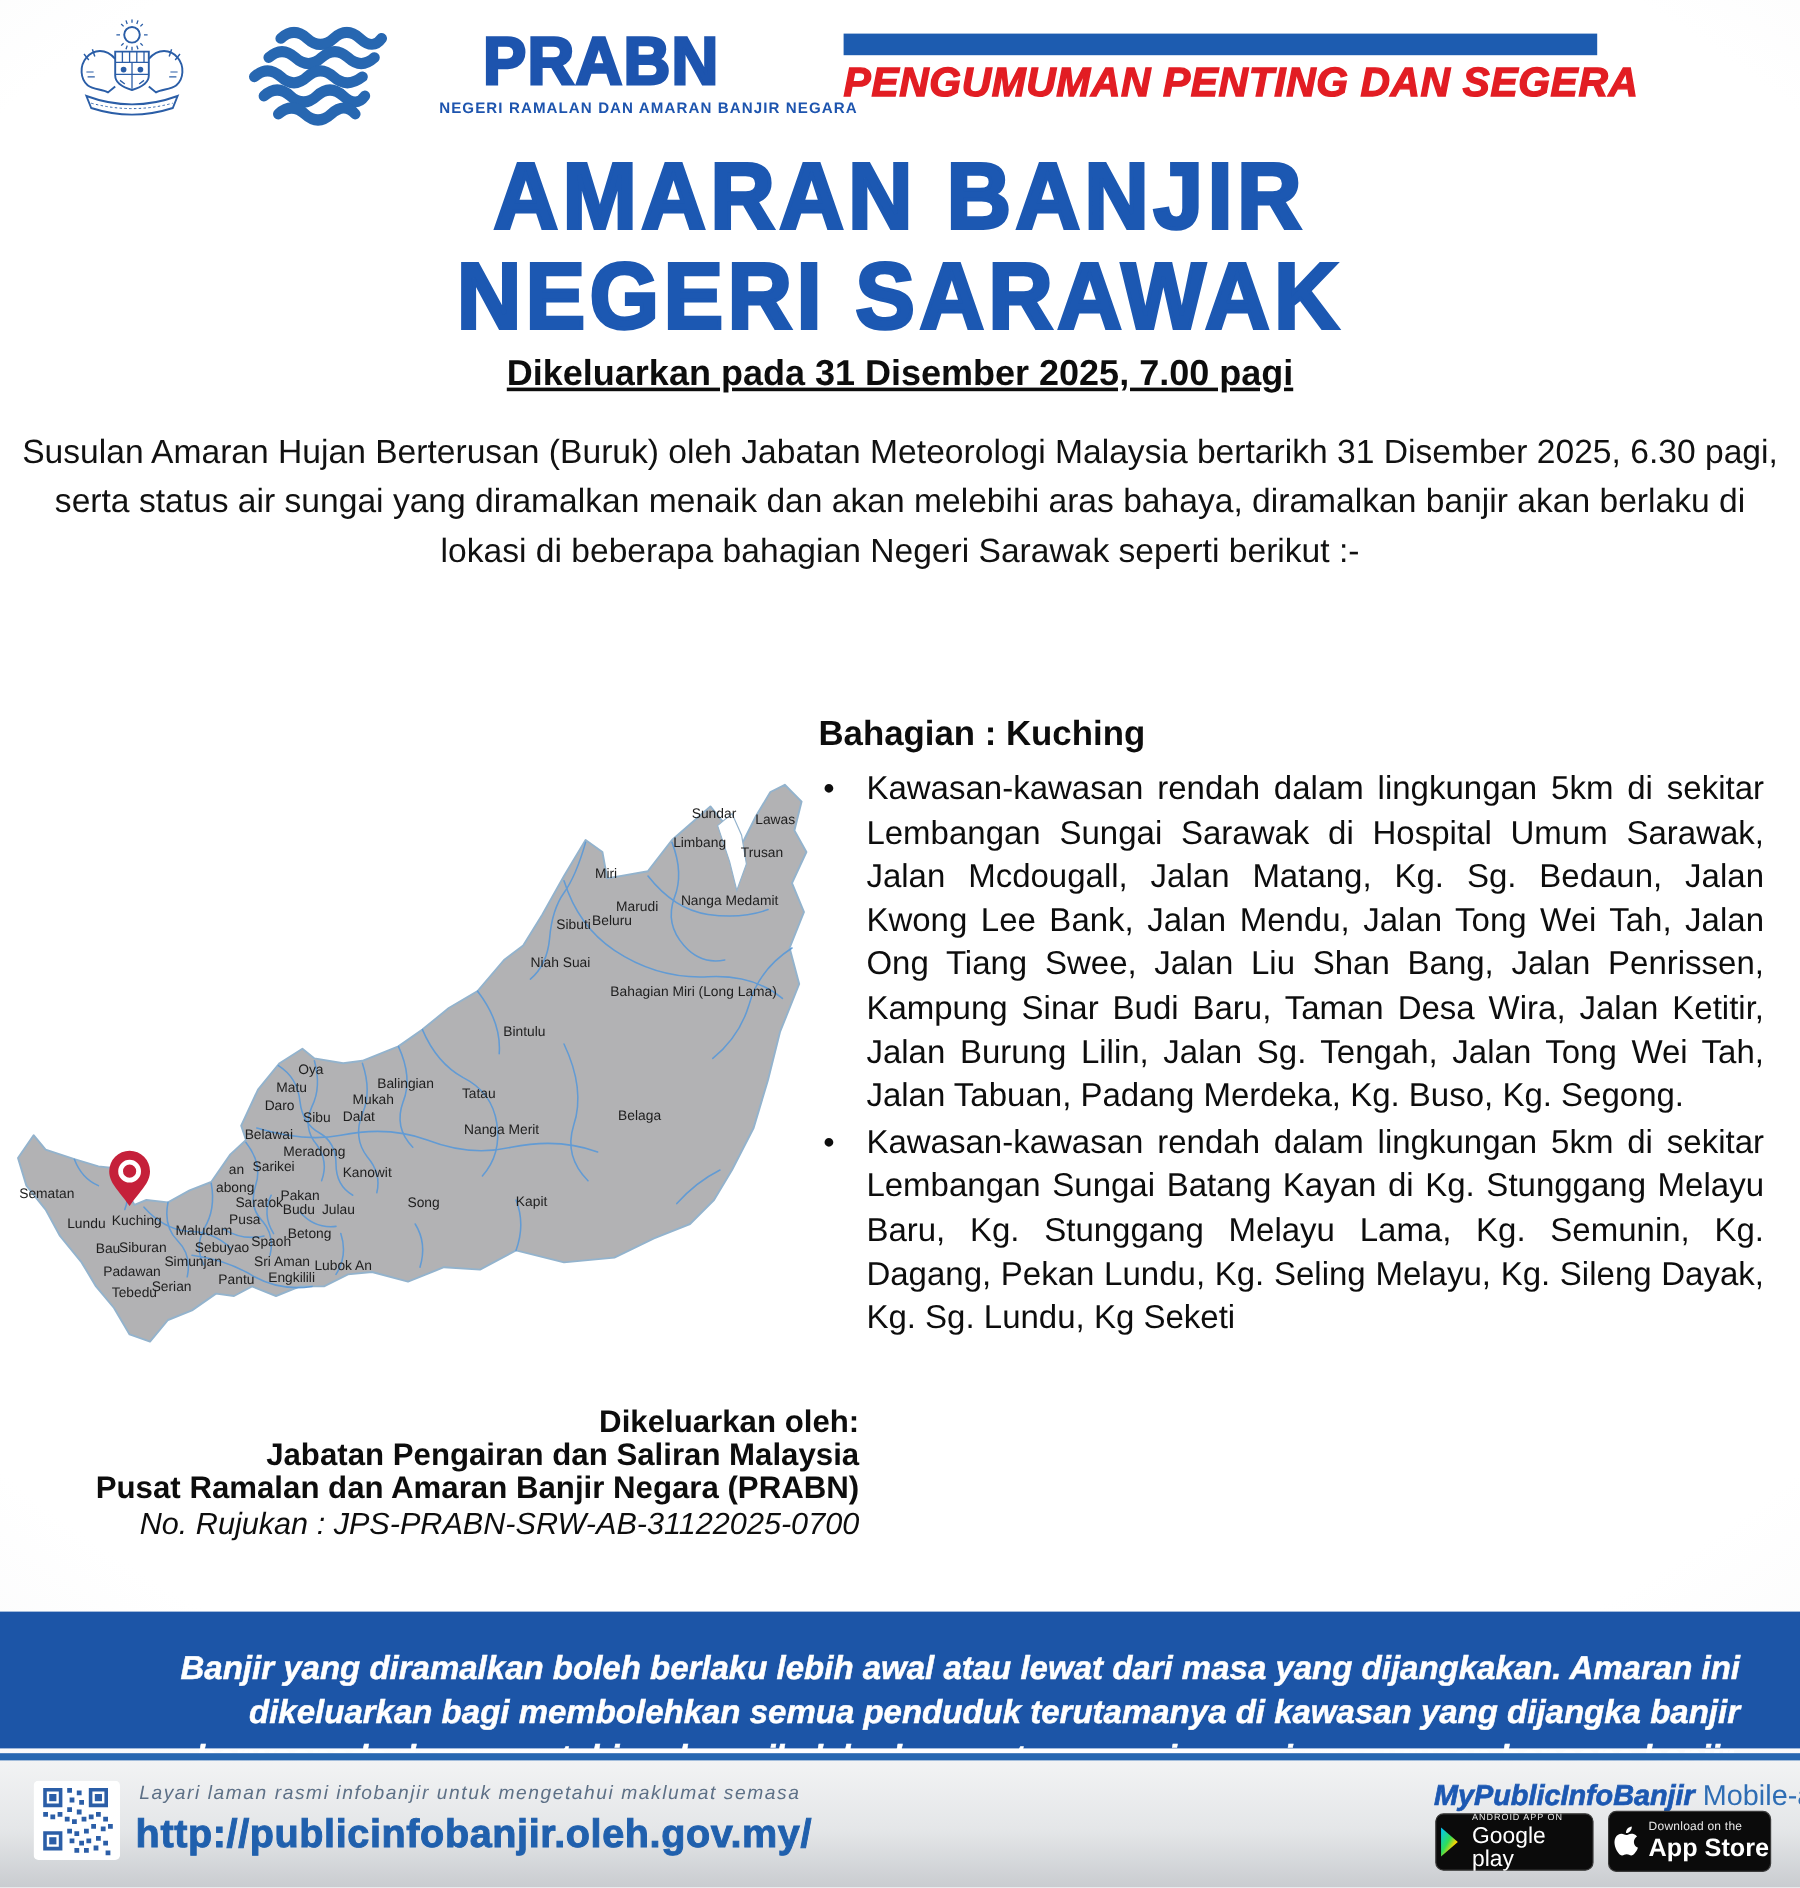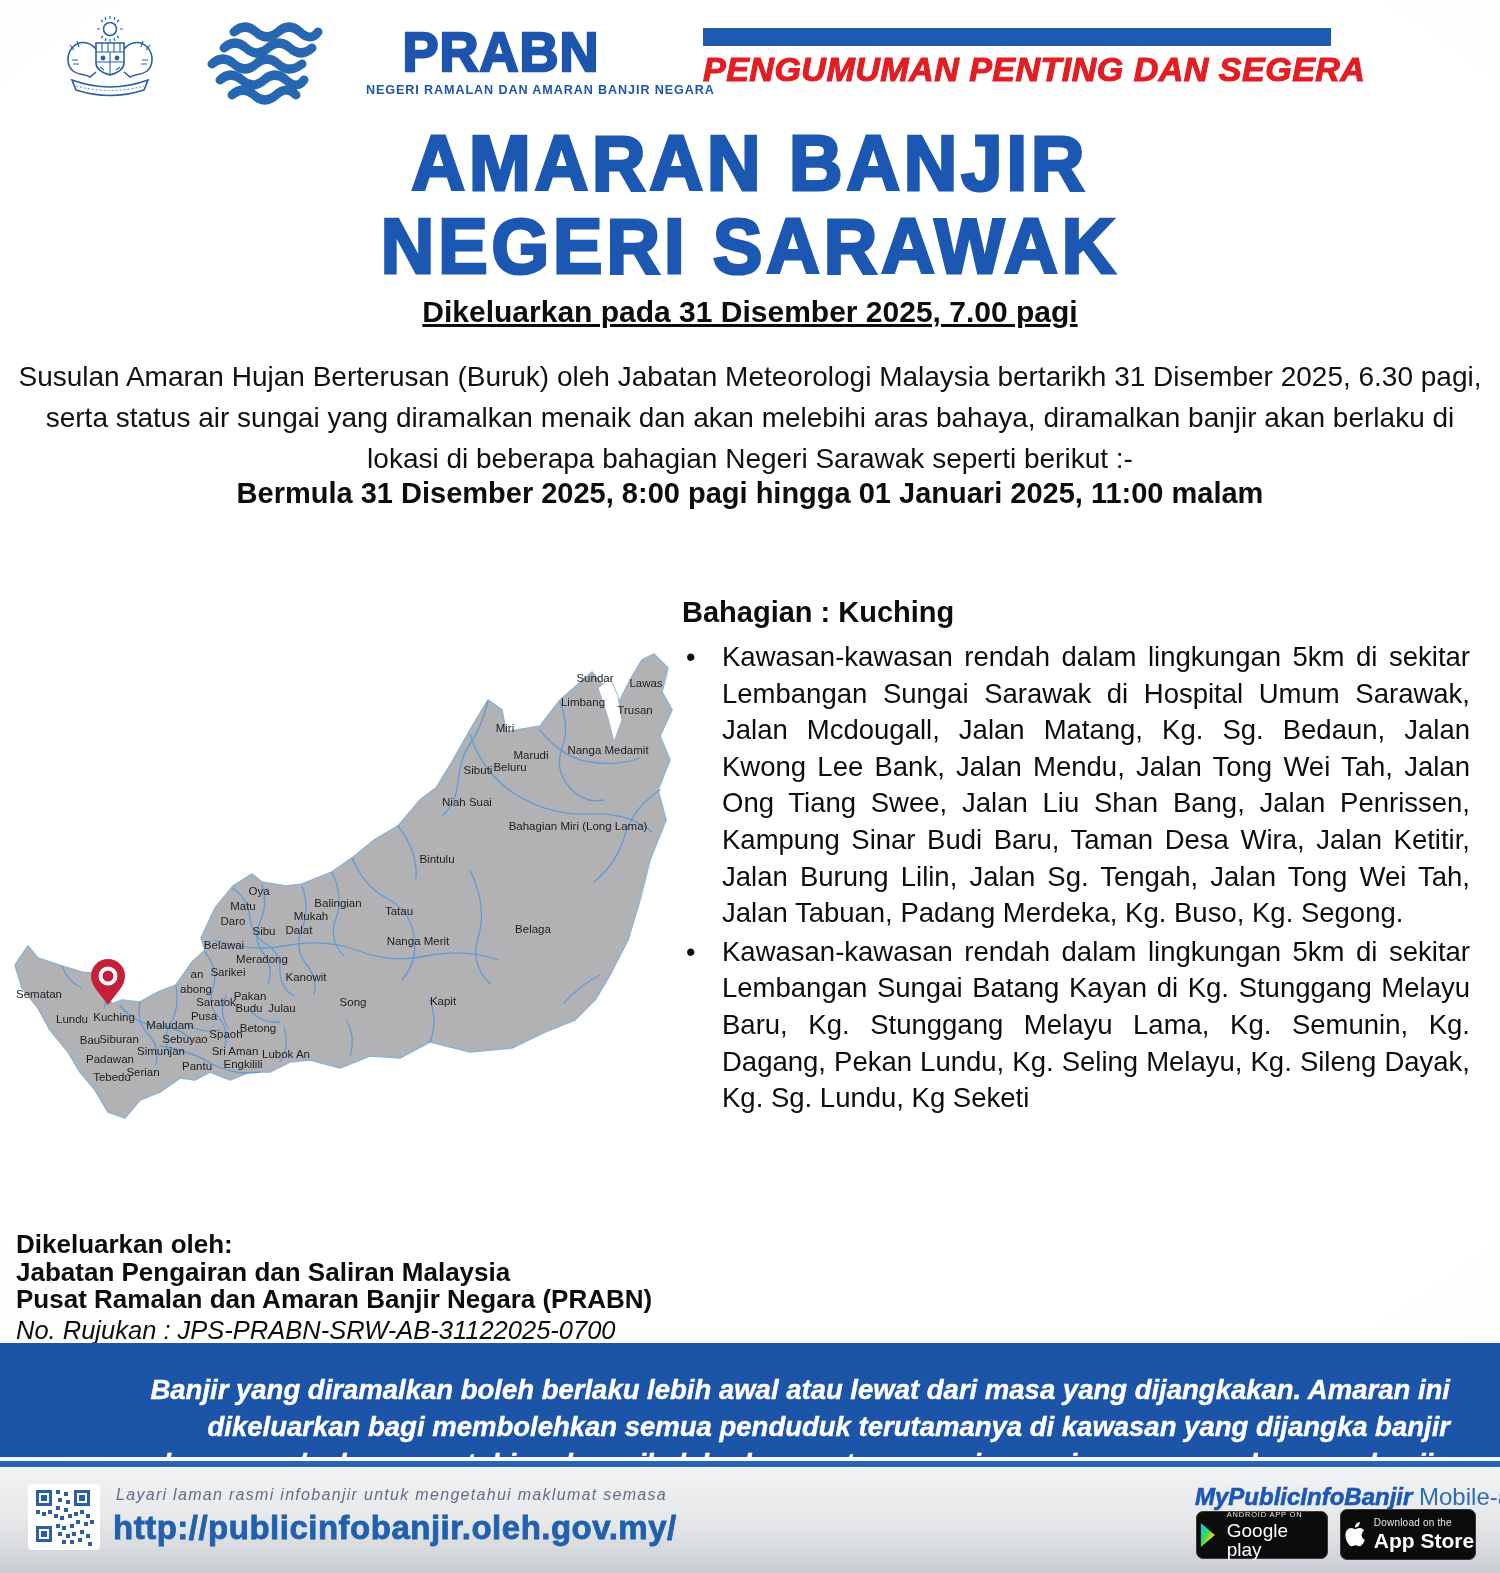--- a/index.html
+++ b/index.html
@@ -32,21 +32,21 @@
   #map{position:absolute;left:0;top:600px;width:700px;height:560px;}
   .map-label{font-size:11.5px;fill:#1e1e1e;font-family:"Liberation Sans",sans-serif;}
   
   #kuching{position:absolute;left:680px;top:595px;width:790px;color:#0d0d0d;}
   #kuching h2{margin:0 0 10px 2px;font-size:29px;line-height:34px;font-weight:700;}
   #kuching ul{list-style:none;margin:0;padding:0;}
   #kuching li{position:relative;padding-left:42px;font-size:27.5px;line-height:36.6px;
      text-align:justify;margin-bottom:2px;}
   #kuching li::before{content:"\2022";position:absolute;left:6px;top:0;font-size:27px;}
   
-  #issuer{position:absolute;left:16px;top:1231px;width:700px;color:#0d0d0d;}
+  #issuer{position:absolute;left:16px;top:1171px;width:700px;color:#0d0d0d;text-align:right;}
   #issuer .b{font-size:26px;font-weight:700;line-height:27.5px;}
   #issuer .ref{font-size:25.5px;font-style:italic;line-height:28px;margin-top:2px;}
   
   #notice-band{position:absolute;left:0;top:1343px;width:1500px;height:114px;background:#1c55a7;}
   #notice-band p{margin:13px auto;padding-top:15px;width:1400px;text-align:right;color:#ffffff;
      font-size:27.5px;line-height:37px;font-style:italic;font-weight:700;
      -webkit-text-stroke:.4px #fff;}
   
   #footer{position:absolute;left:0;top:1461px;width:1500px;height:112px;
      border-top:6px solid #2767b1;box-sizing:border-box;
@@ -112,21 +112,20 @@
     <div class="ann-bar"></div>
     <div class="ann-text">PENGUMUMAN PENTING DAN SEGERA</div>
   </div>
 
   <div id="title">
     <div>AMARAN BANJIR</div>
     <div>NEGERI SARAWAK</div>
   </div>
   <div id="issued-line">Dikeluarkan pada 31 Disember 2025, 7.00 pagi</div>
   <div id="intro">Susulan Amaran Hujan Berterusan (Buruk) oleh Jabatan Meteorologi Malaysia bertarikh 31 Disember 2025, 6.30 pagi, serta status air sungai yang diramalkan menaik dan akan melebihi aras bahaya, diramalkan banjir akan berlaku di lokasi di beberapa bahagian Negeri Sarawak seperti berikut :-</div>
-  <div id="period">Bermula 31 Disember 2025, 8:00 pagi hingga 01 Januari 2025, 11:00 malam</div>
 
   <svg id="map" viewBox="0 0 700 560">
     <polygon points="15,365 28,346 38,358 62,366 82,372 100,374 104,390 112,404 122,400 140,402 158,392 176,385 192,362 205,350 201,338 215,308 233,286 252,274 262,282 286,286 302,284 332,272 352,258 374,240 398,226 420,200 436,188 452,162 470,130 488,100 502,110 506,132 540,126 560,100 576,86 592,72 605,88 612,112 620,100 630,80 642,60 654,54 668,68 662,92 672,110 660,136 670,160 658,190 666,220 650,260 640,300 628,340 610,375 595,400 575,420 545,432 512,448 470,452 430,442 400,458 370,456 340,468 310,460 290,462 270,472 250,472 230,480 210,472 195,480 180,478 160,492 140,500 125,518 108,512 95,490 80,472 68,452 50,430 38,408 22,388" fill="#b2b2b4" stroke="#93b3cd" stroke-width="1.6" stroke-linejoin="round"></polygon>
     <polygon points="598,88 608,118 614,142 622,120 618,96 610,78" fill="#ffffff" stroke="#93b3cd" stroke-width="1"></polygon>
     <g fill="none" stroke="#5e9ad6" stroke-width="1.3" stroke-linecap="round" opacity="0.95">
       <path d="M488,102 q-8,28 -18,42 q-10,14 -12,38 q-2,22 -16,34"></path>
       <path d="M560,102 q10,26 2,46 q-8,22 8,40 q14,16 34,12"></path>
       <path d="M540,130 q22,28 50,32 q28,4 50,-4"></path>
       <path d="M470,134 q12,38 42,58 q36,24 78,22 q38,-2 62,18"></path>
       <path d="M352,258 q12,28 34,40 q24,12 28,38 q4,26 -12,44"></path>

